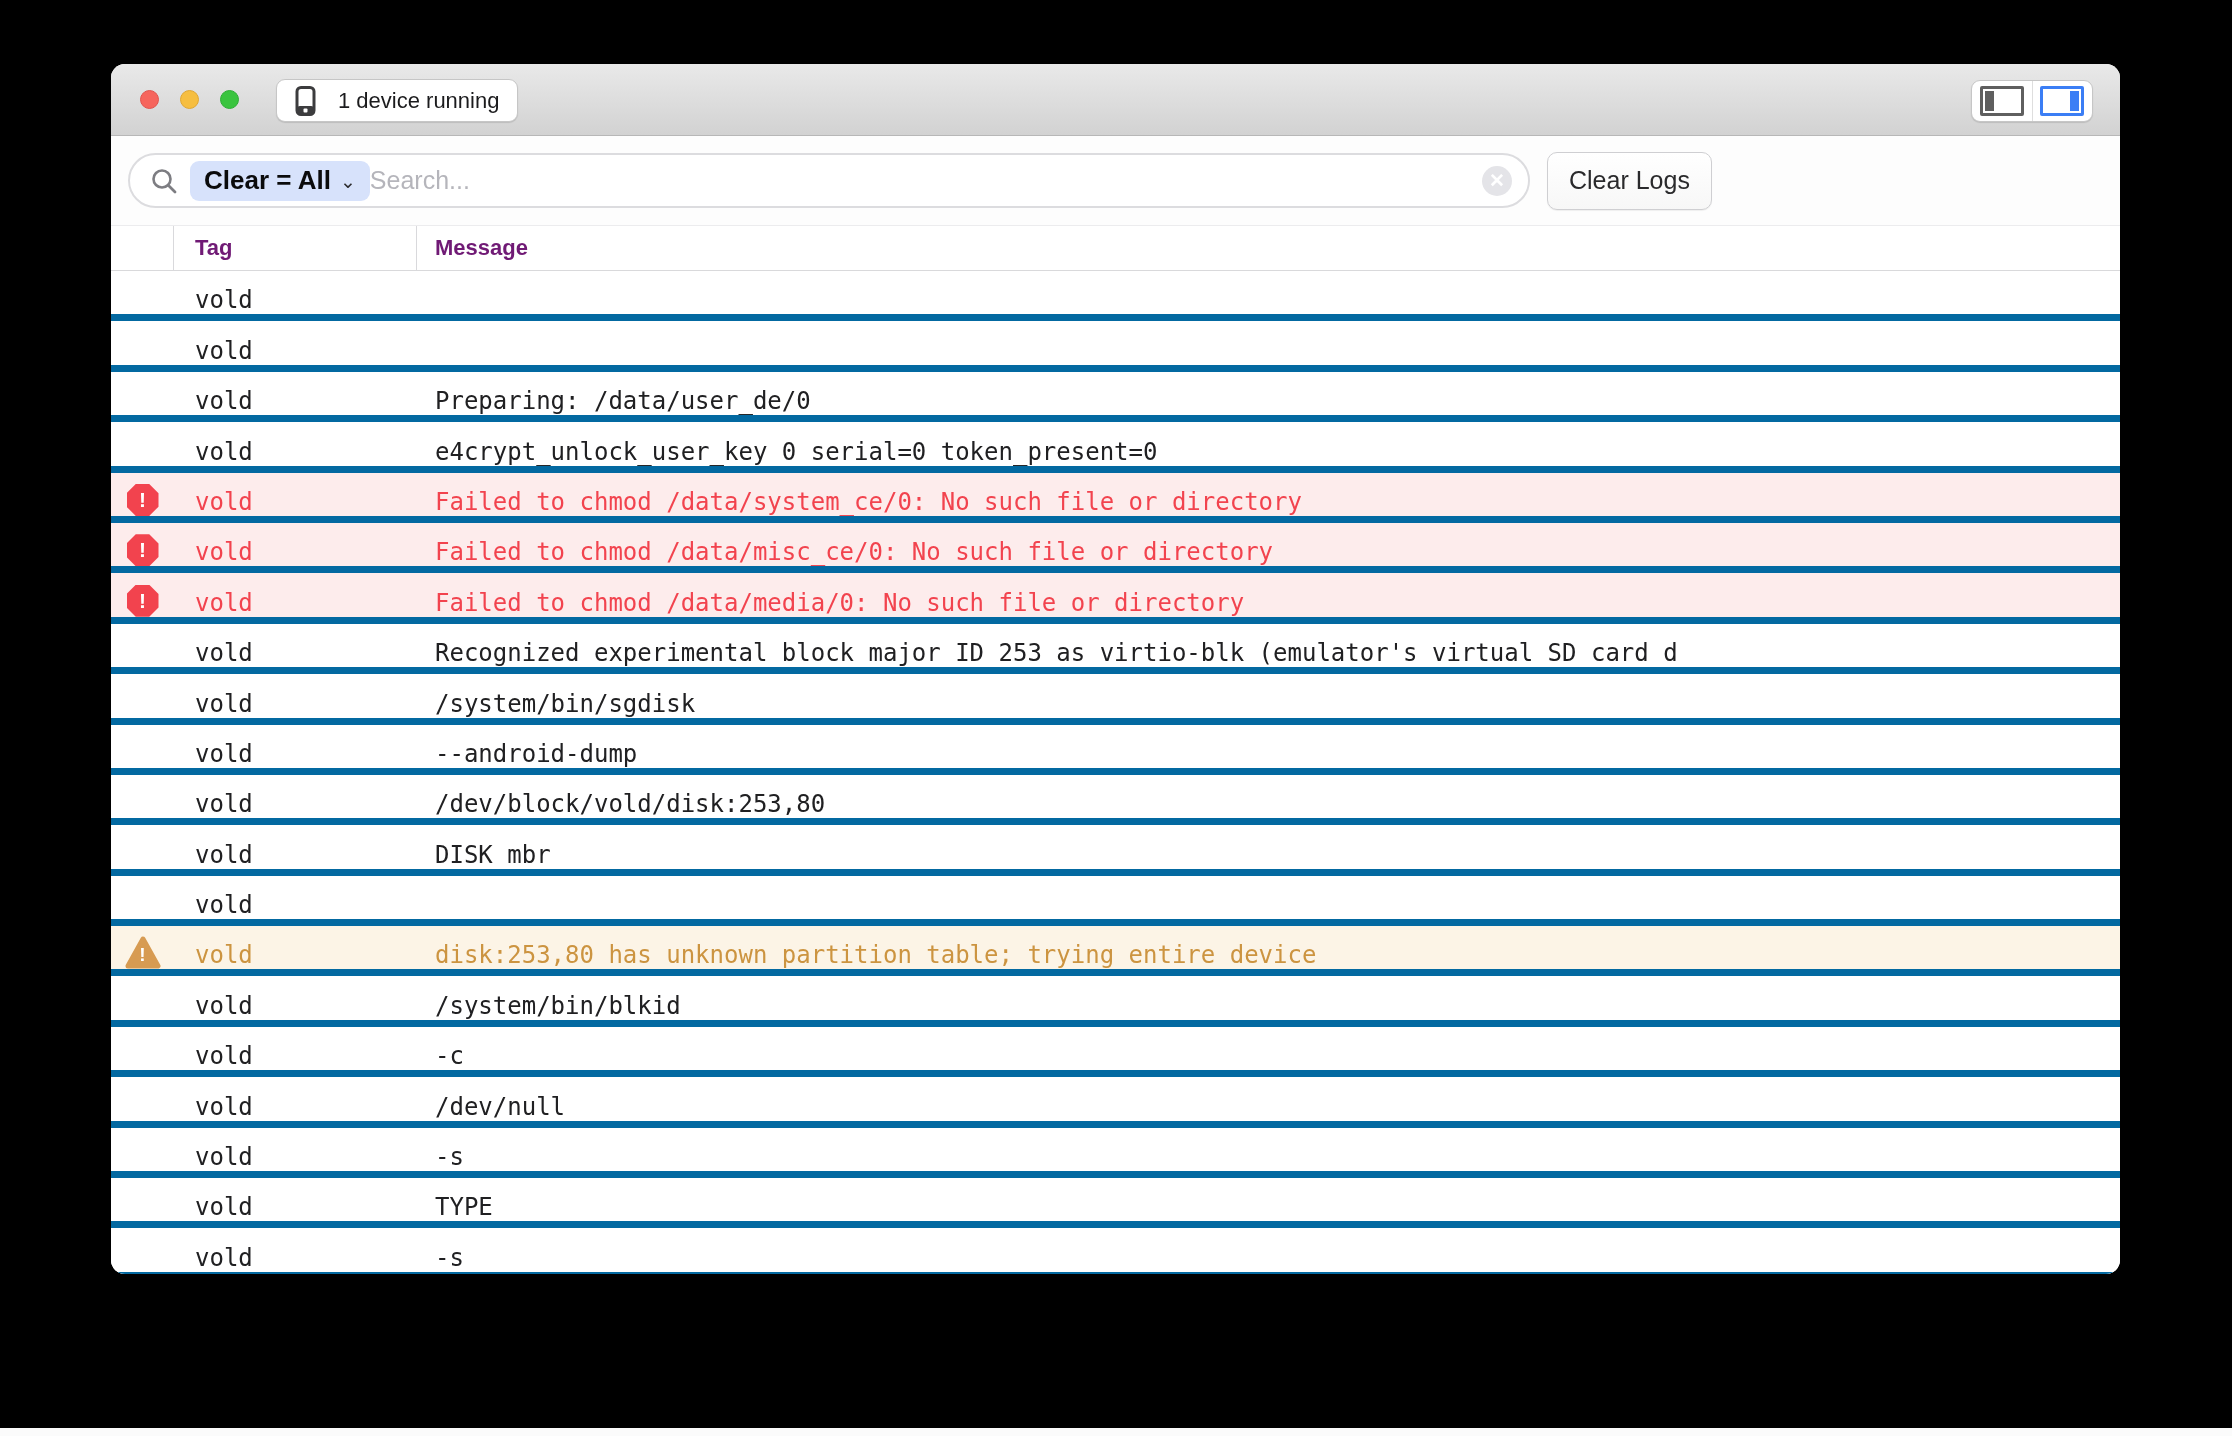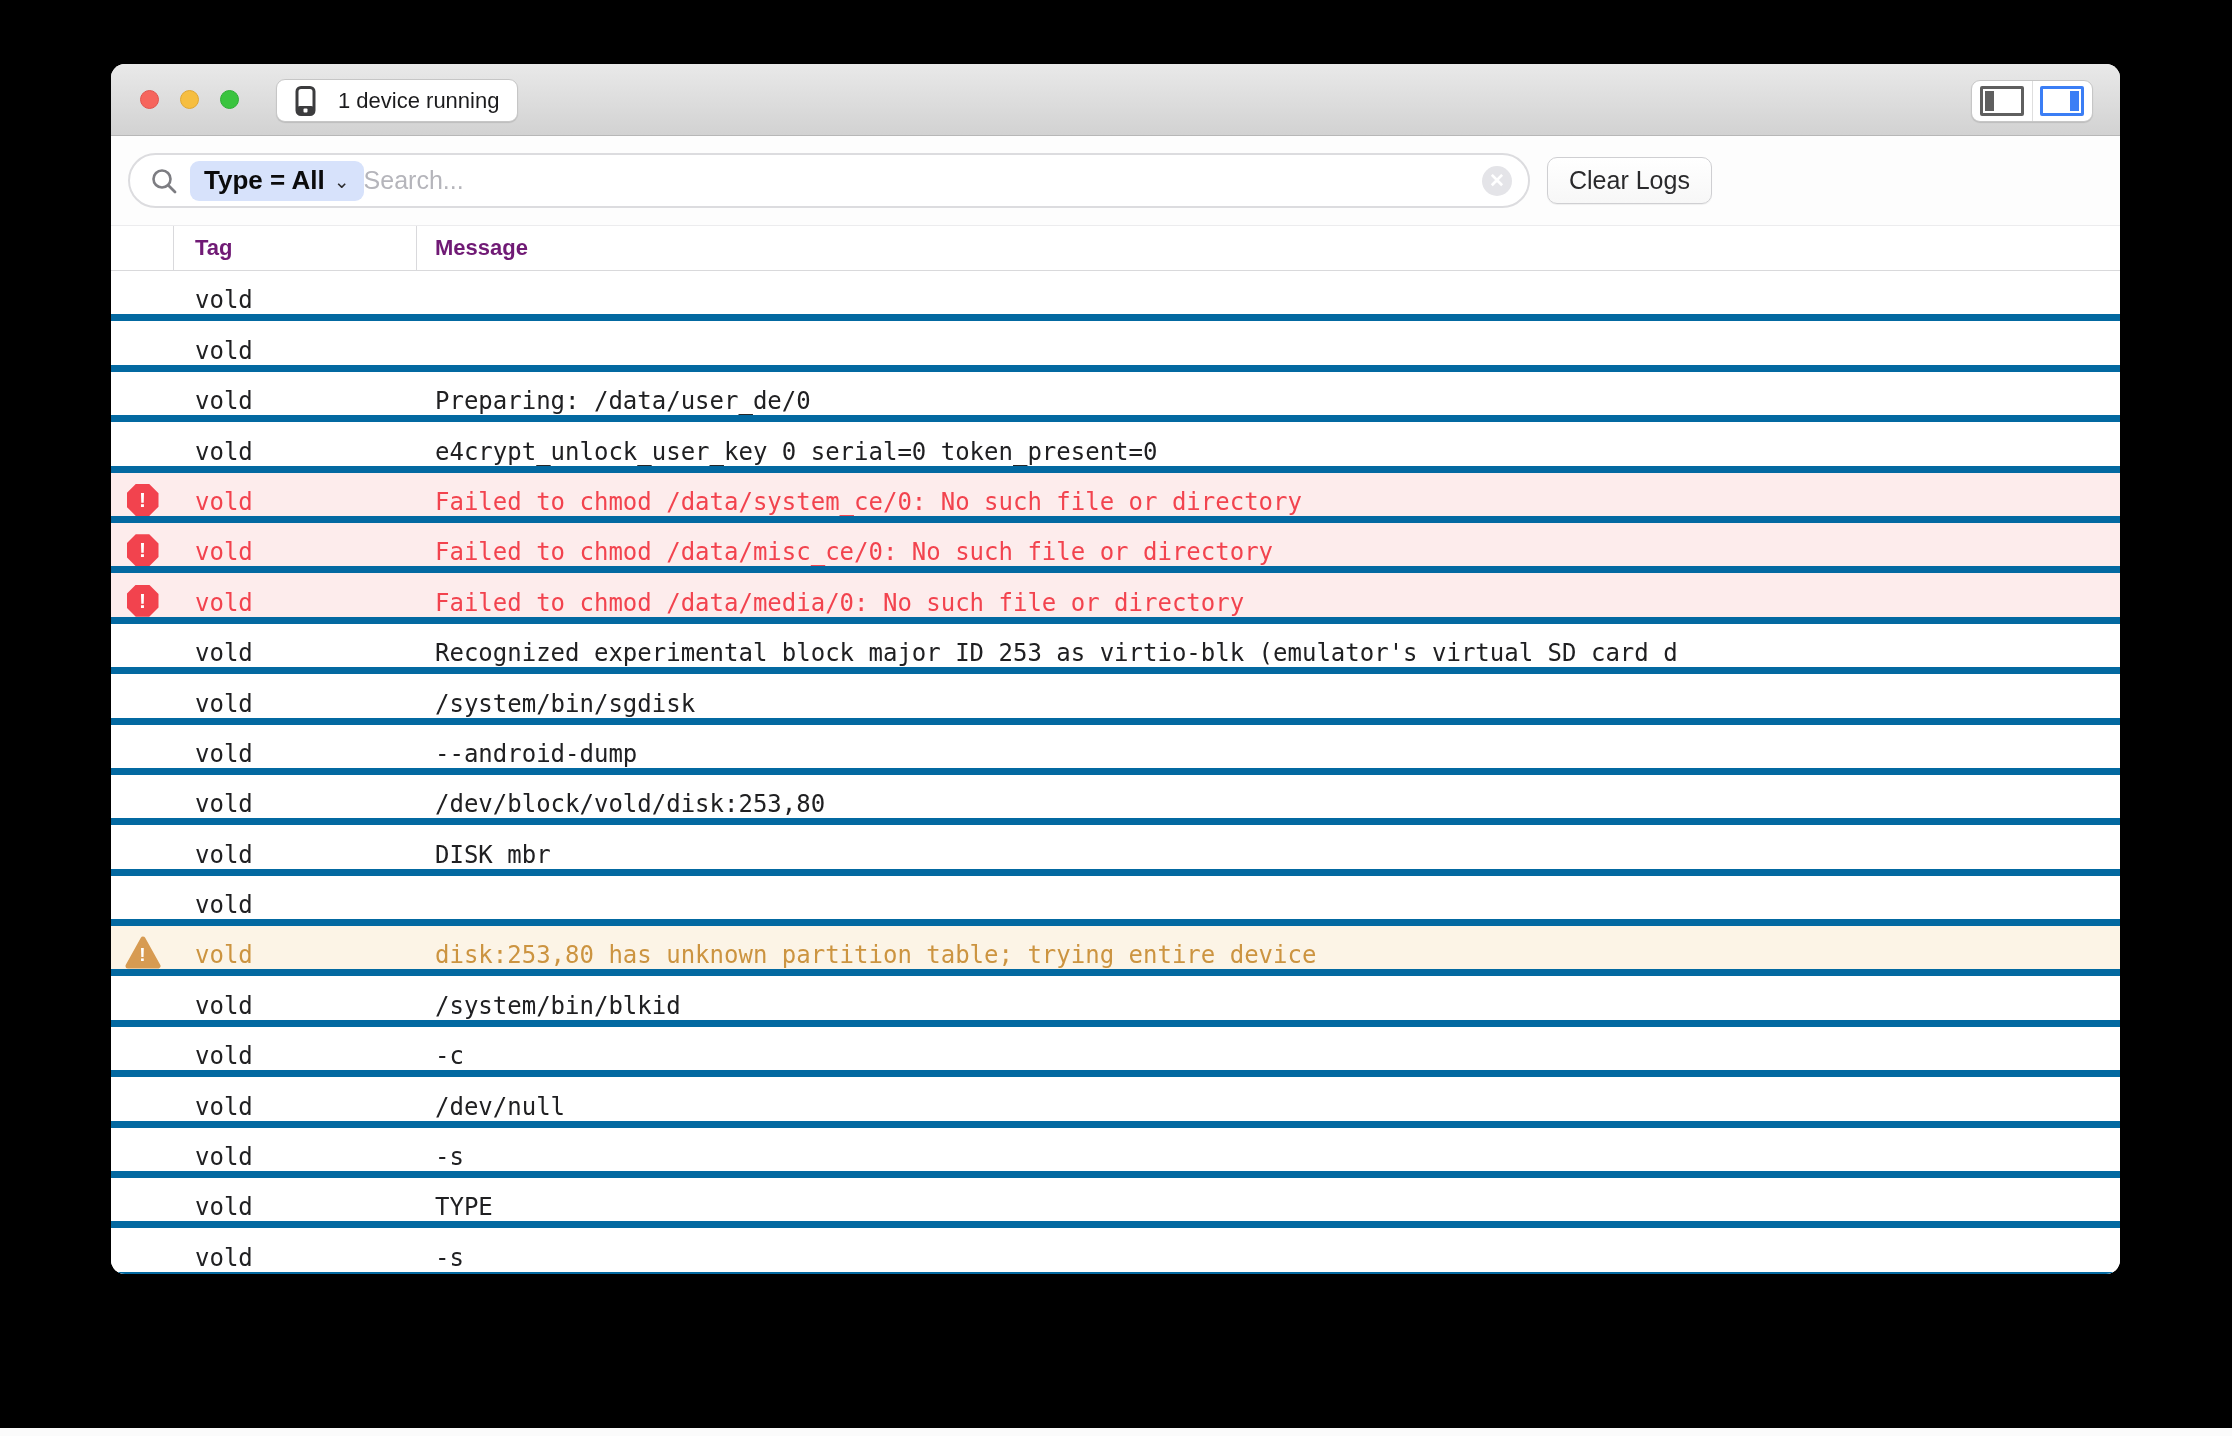--- a/index.html
+++ b/index.html
@@ -64,21 +64,21 @@
   .filter-chip { margin-left:12px; height:40px; background:#d7e2fb; border-radius:9px;
                  display:flex; align-items:center; gap:9px; padding:0 14px; }
   .filter-chip-label { font-size:26px; font-weight:bold; color:#0b0b0c; }
   .chip-chevron { font-size:19px; color:#2c2c2e; transform:translateY(1px); }
   .search-input { flex:1; border:none; outline:none; background:transparent;
                   font-size:25px; color:#2c2c2e; font-family:"Liberation Sans",sans-serif; }
   .search-input::placeholder { color:#b5b5bb; }
   .clear-x { width:30px; height:30px; flex:0 0 30px; border-radius:50%; background:#e4e4e8;
              display:flex; align-items:center; justify-content:center; color:#fff;
              font-size:19px; font-weight:bold; line-height:1; }
-  .clear-logs-btn { margin-left:17px; height:47px; padding:0 21px;
+  .clear-logs-btn { margin-left:17px; height:58px; padding:0 21px;
                     background:linear-gradient(#ffffff,#f7f7f7); border:1px solid #cfcfd2;
                     border-radius:10px; font-size:25px; color:#2a2a2c;
                     box-shadow:0 1px 1px rgba(0,0,0,.06); display:flex; align-items:center; }
 
   
   .thead { height:45px; flex:0 0 45px; display:flex; align-items:center; background:#fff;
            border-bottom:1px solid #d9d9db; font-size:22px; font-weight:bold; color:#701a75; }
   .th-icon { width:63px; flex:0 0 63px; height:100%; border-right:1px solid #d9d9dc; }
   .th-tag { width:243px; flex:0 0 243px; padding-left:21px; height:100%; display:flex; align-items:center;
             border-right:1px solid #d9d9dc; }
@@ -143,21 +143,21 @@
 
       <div class="main">
 
         <div class="search-row">
           <div class="search-field">
             <svg class="mag" viewBox="0 0 28 28">
               <circle cx="12" cy="12" r="8.5" fill="none" stroke="#7d7d82" stroke-width="2.6"></circle>
               <line x1="18.5" y1="18.5" x2="25" y2="25" stroke="#7d7d82" stroke-width="2.8" stroke-linecap="round"></line>
             </svg>
             <div class="filter-chip">
-              <span class="filter-chip-label">Type = All</span>
+              <span class="filter-chip-label">Clear = All</span>
               <span class="chip-chevron">⌄</span>
             </div>
             <input class="search-input" type="text" placeholder="Search..." style="">
             <div class="clear-x">✕</div>
           </div>
           <div class="clear-logs-btn">
             <span>Clear Logs</span>
           </div>
         </div>
 

